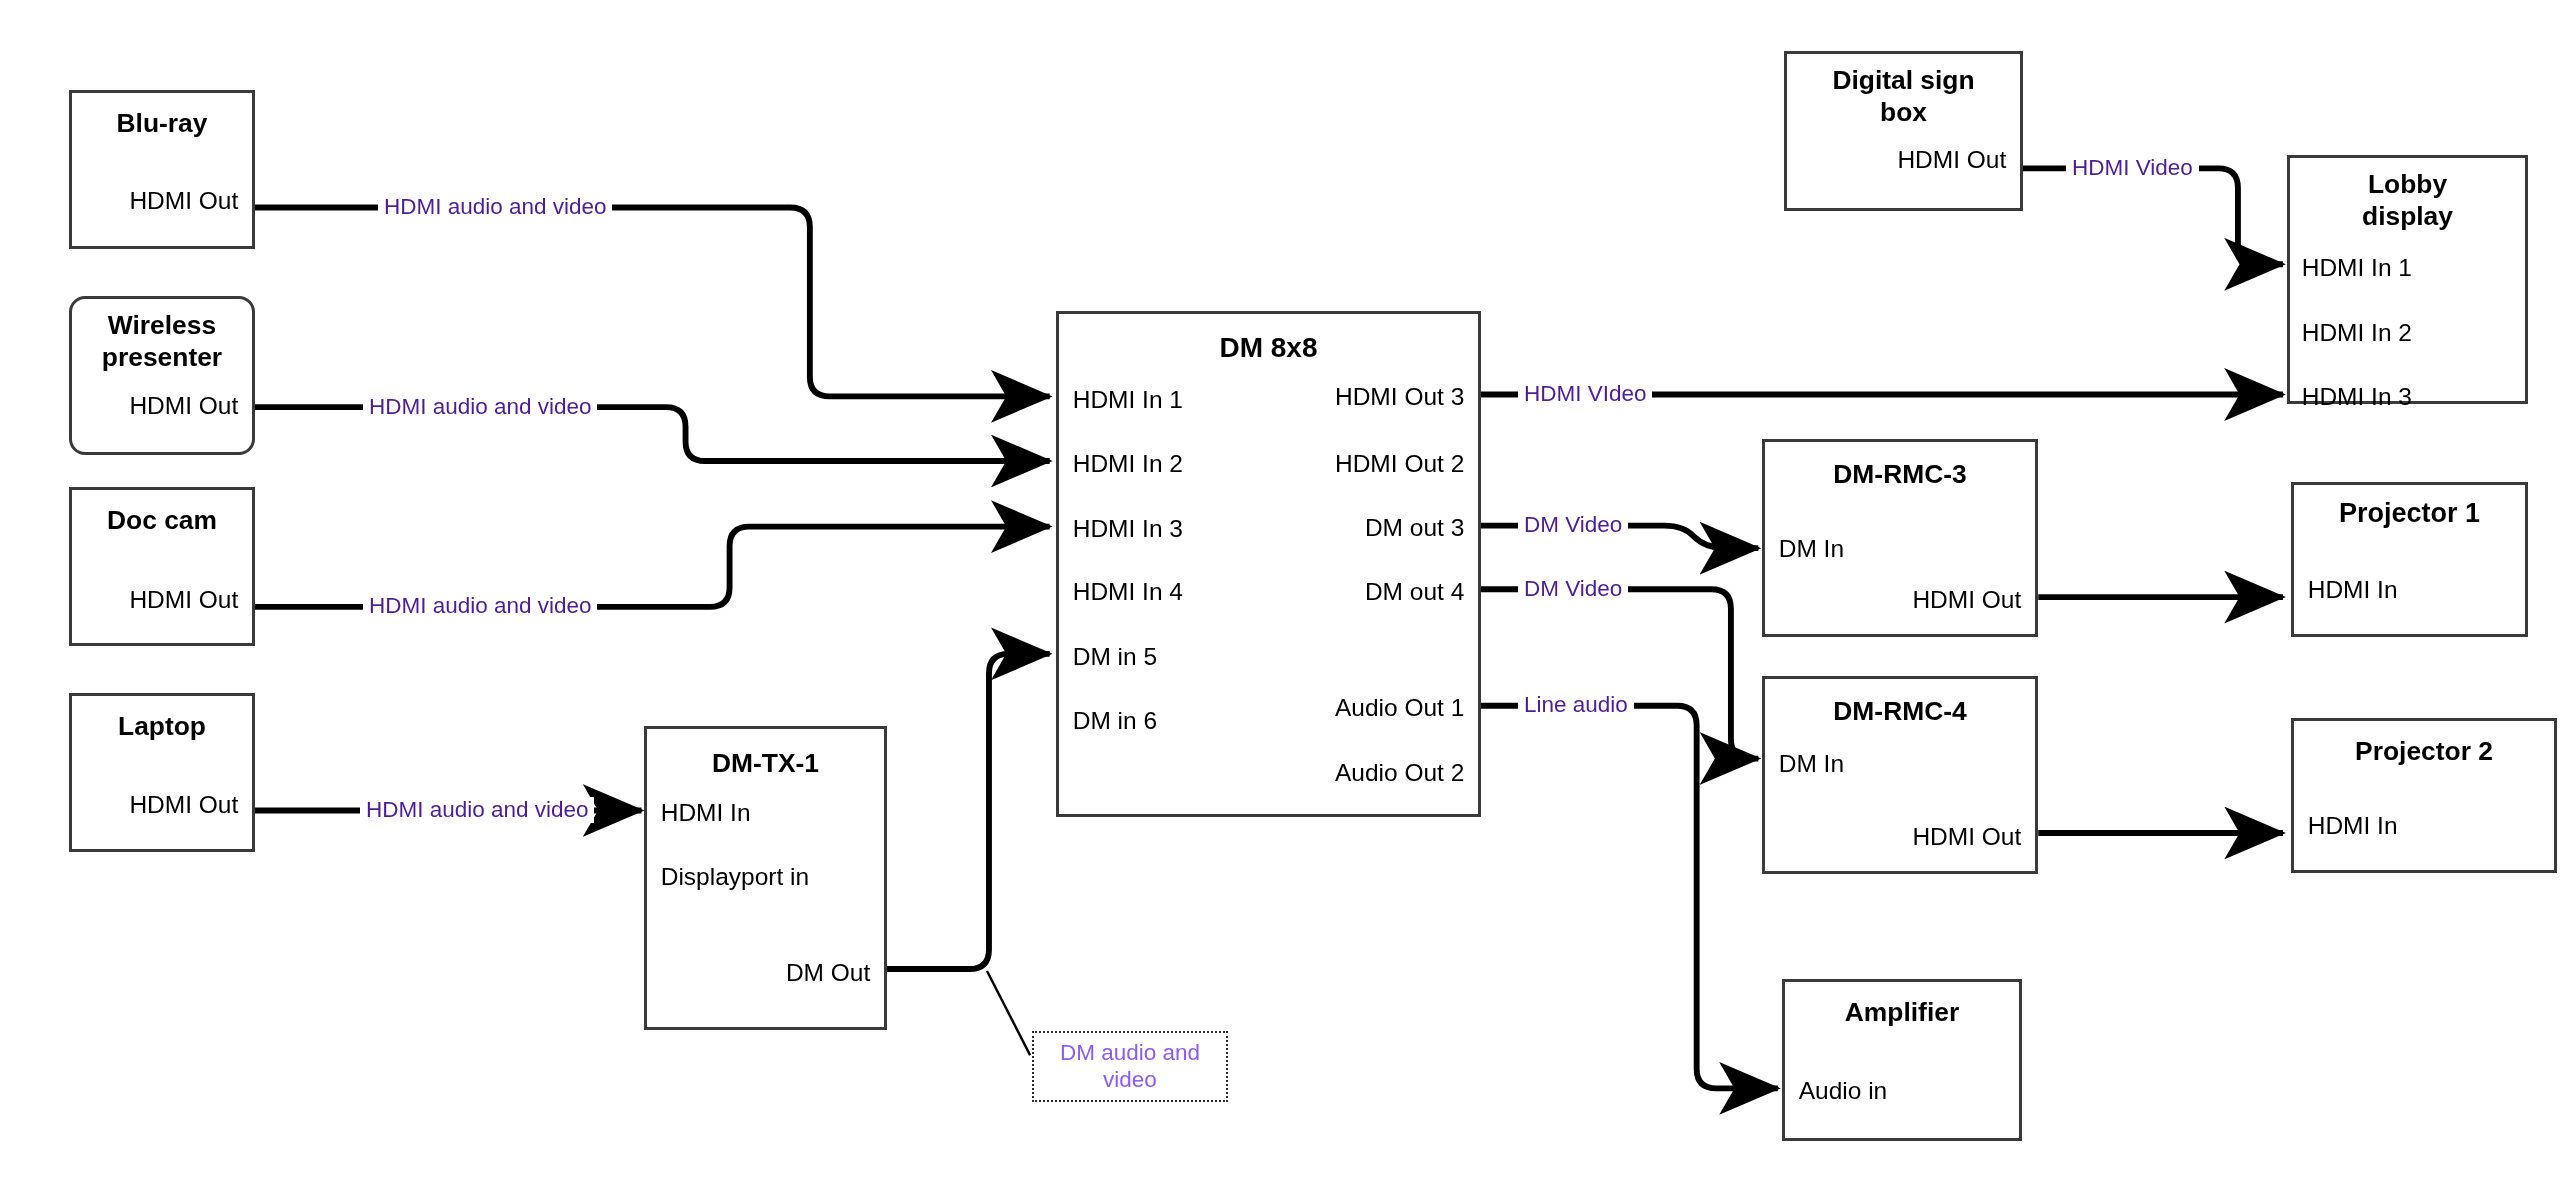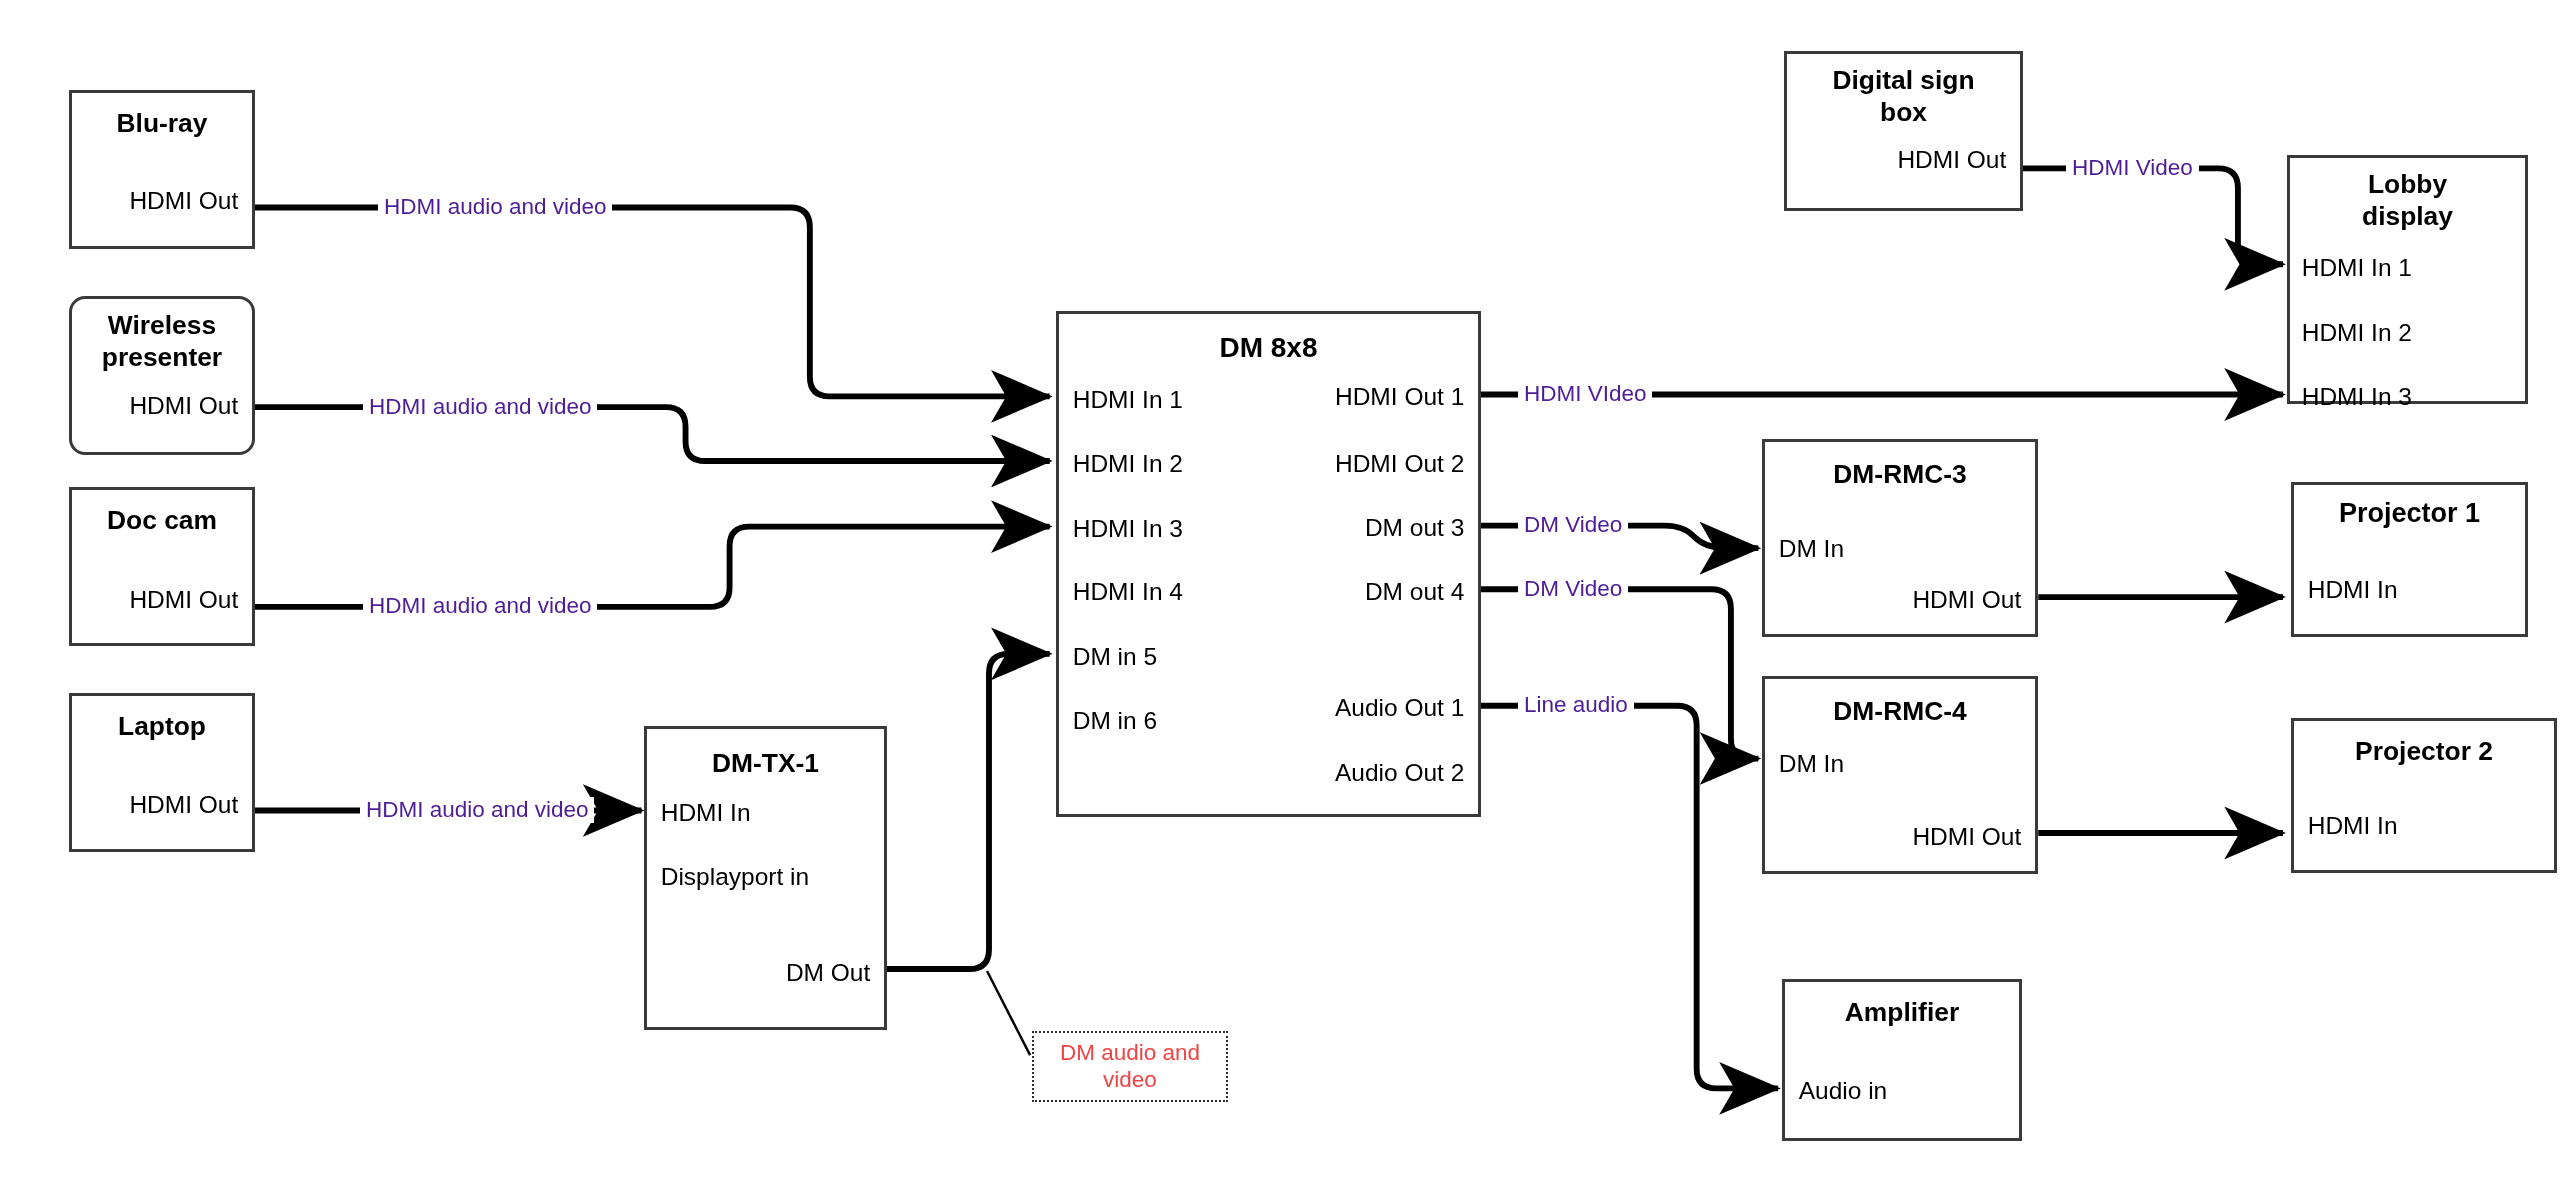--- a/index.html
+++ b/index.html
@@ -4,21 +4,21 @@
 <style>
   html,body{margin:0;padding:0;background:#ffffff;}
   body{font-family:"Liberation Sans",sans-serif;}
   #canvas{position:relative;width:2576px;height:1201px;background:#ffffff;overflow:hidden;}
   .box{position:absolute;box-sizing:border-box;border:3.9px solid #3a3a3a;background:#ffffff;padding-left:8px;}
   .box .title{position:absolute;left:0;right:0;text-align:center;font-weight:bold;color:#000;line-height:1.12;}
   .port{position:absolute;color:#000;white-space:nowrap;}
   .port.l{text-align:left;}
   .port.r{text-align:right;}
   .note{position:absolute;box-sizing:border-box;border:2.9px dotted #2b2b2b;background:#fff;
-        display:flex;align-items:center;justify-content:center;text-align:center;line-height:1.18;color:#ef4444;}
+        display:flex;align-items:center;justify-content:center;text-align:center;line-height:1.18;color:#8b5cf6;}
   svg.wires{position:absolute;left:0;top:0;width:2576px;height:1201px;overflow:visible;}
   .lbl{position:absolute;color:#4c1d95;white-space:nowrap;background:#fff;padding:0 5.9px;}
 </style>
 </head>
 <body>
 
 <div id="canvas">
 
   <svg class="wires" viewBox="0 0 2631 1227">
     <defs>
@@ -92,21 +92,21 @@
   <div class="box" style="left:1056px;top:311px;width:425px;height:506px;">
     <div class="title" style="top:17.6px;font-size:28px;">DM 8x8</div>
 
     <div class="port l" style="left:13.7px;top:72px;font-size:24.5px;">HDMI In 1</div>
     <div class="port l" style="left:13.7px;top:136px;font-size:24.5px;">HDMI In 2</div>
     <div class="port l" style="left:13.7px;top:201px;font-size:24.5px;">HDMI In 3</div>
     <div class="port l" style="left:13.7px;top:264px;font-size:24.5px;">HDMI In 4</div>
     <div class="port l" style="left:13.7px;top:329px;font-size:24.5px;">DM in 5</div>
     <div class="port l" style="left:13.7px;top:393px;font-size:24.5px;">DM in 6</div>
 
-    <div class="port r" style="right:13.7px;top:69px;font-size:24.5px;">HDMI Out 1</div>
+    <div class="port r" style="right:13.7px;top:69px;font-size:24.5px;">HDMI Out 3</div>
     <div class="port r" style="right:13.7px;top:136px;font-size:24.5px;">HDMI Out 2</div>
     <div class="port r" style="right:13.7px;top:200px;font-size:24.5px;">DM out 3</div>
     <div class="port r" style="right:13.7px;top:264px;font-size:24.5px;">DM out 4</div>
     <div class="port r" style="right:13.7px;top:380px;font-size:24.5px;">Audio Out 1</div>
     <div class="port r" style="right:13.7px;top:445px;font-size:24.5px;">Audio Out 2</div>
   </div>
 
   <div class="box" style="left:1784px;top:51px;width:239px;height:160px;">
     <div class="title" style="top:11.7px;font-size:26.4px;">Digital sign</div>
     <div class="title" style="top:44px;font-size:26.4px;">box</div>

